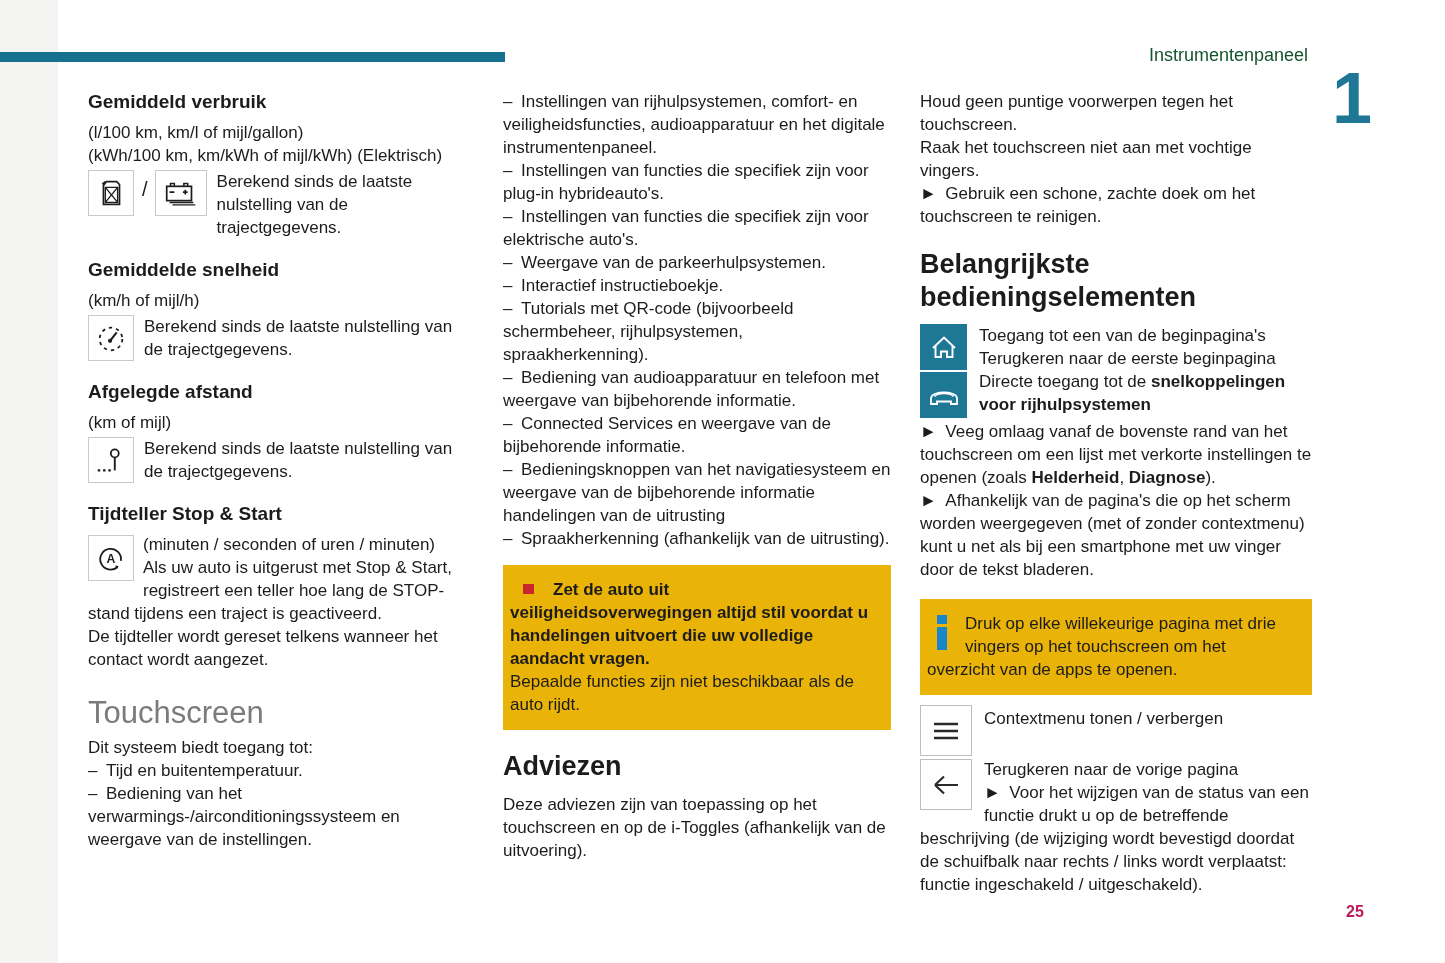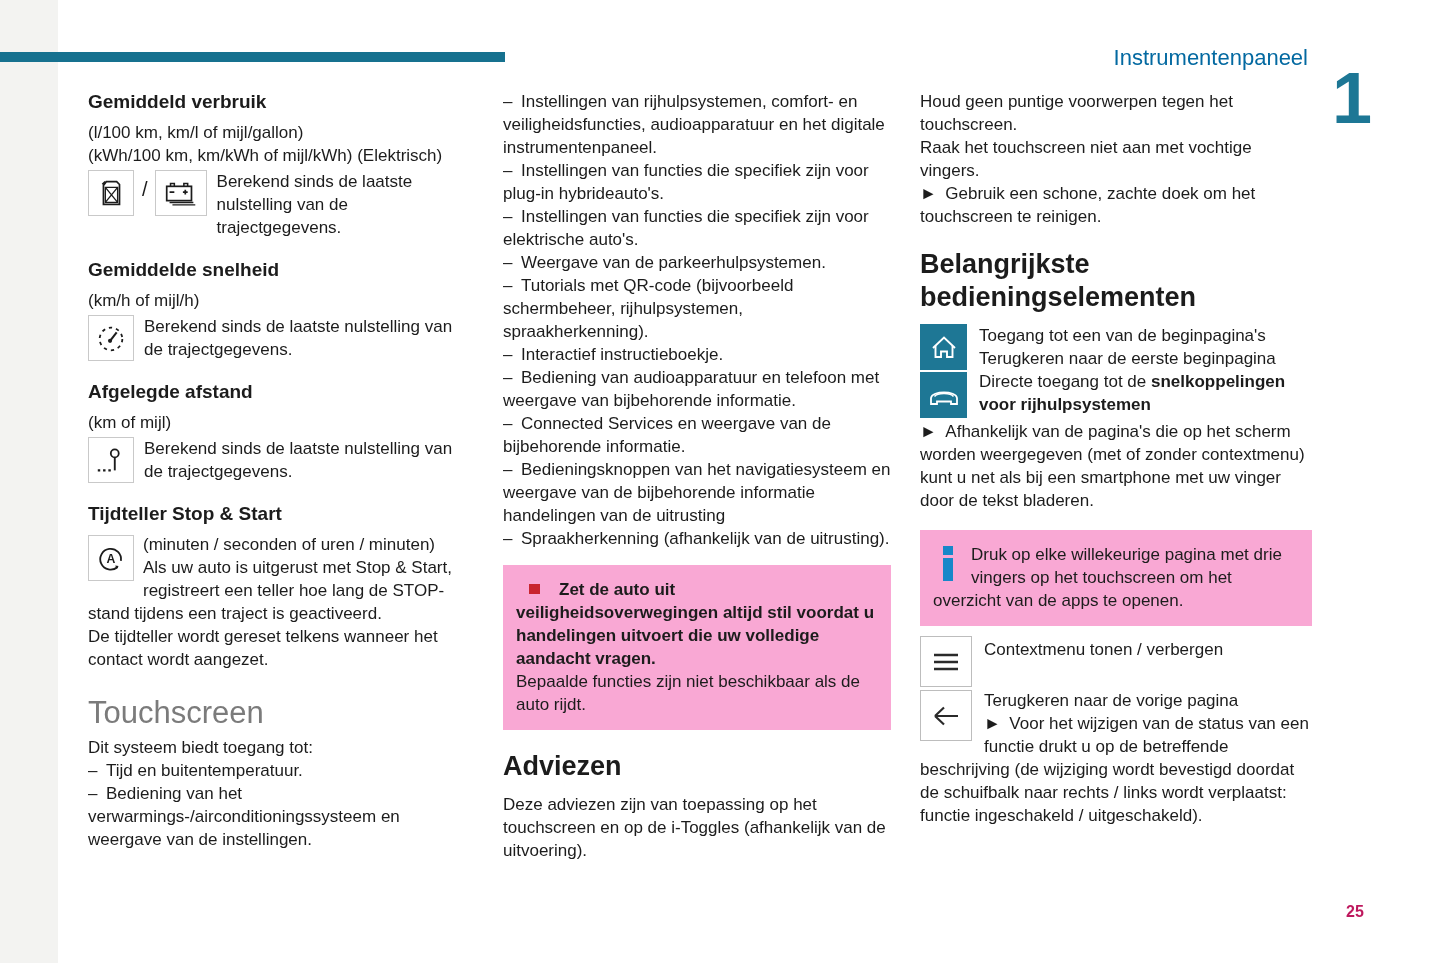--- a/index.html
+++ b/index.html
@@ -1,21 +1,21 @@
 <!DOCTYPE html>
 <html><head>
 <meta charset="utf-8">
 <style>
   html,body{margin:0;padding:0;background:#ffffff;}
   .page{position:relative;width:1445px;height:963px;background:#ffffff;overflow:hidden;
         font-family:"Liberation Sans",sans-serif;color:#1c1c1c;}
   .edge-band{position:absolute;left:0;top:0;width:58px;height:963px;background:#f3f3f1;}
   .header-bar{position:absolute;left:0;top:52px;width:505px;height:10px;background:#16718f;}
   .running-header{position:absolute;top:45px;left:1020px;width:288px;text-align:right;
-        font-size:22px;color:#0369a1;}
+        font-size:18px;color:#14532d;}
   .chapter-number{position:absolute;top:62px;left:1322px;width:60px;text-align:center;
         font-size:72px;font-weight:700;color:#1d7795;line-height:1;}
   .page-number{position:absolute;top:903px;left:1340px;width:30px;text-align:center;
         font-size:16px;font-weight:700;color:#be185d;}
 
   .col{position:absolute;top:90px;font-size:17px;line-height:23px;}
   .col-left{left:88px;width:382px;}
   .col-mid{left:503px;width:388px;}
   .col-right{left:920px;width:392px;}
 
@@ -33,21 +33,21 @@
   .slash{font-size:20px;margin:8px 7px 0 8px;}
   .float-icon{float:left;margin:2px 9px 0 0;}
   .clear{clear:both;}
 
   .teal-box{width:47px;height:46px;min-width:47px;background:#1e7795;display:flex;
         align-items:center;justify-content:center;box-sizing:border-box;}
   .teal-stack{display:flex;flex-direction:column;gap:2px;}
   .hc-row{display:flex;align-items:flex-start;margin:4px 0 2px;}
   .hc-row .txt{margin-left:12px;}
 
-  .graybox{background:#f9a8d4;padding:13px 15px 14px 13px;margin-top:15px;box-sizing:border-box;}
+  .graybox{background:#eab308;padding:13px 15px 14px 7px;margin-top:15px;box-sizing:border-box;}
   .warn-glyph{float:left;width:22px;margin:2px 14px 2px 7px;}
   .warn-glyph .bar{width:11px;height:27px;background:#c9252f;margin:0 auto;}
   .warn-glyph .dot{width:11px;height:10px;background:#c9252f;margin:4px auto 0;}
   .info-glyph{float:left;width:12px;margin:3px 16px 2px 10px;}
   .info-glyph .dot{width:10px;height:9px;background:#1787c9;}
   .info-glyph .bar{width:10px;height:23px;background:#1787c9;margin-top:3px;}
 
   .ctl-box{width:52px;height:51px;min-width:52px;border:1px solid #bdbdbd;background:#fff;
         display:flex;align-items:center;justify-content:center;box-sizing:border-box;}
   .ctl-row{display:flex;align-items:flex-start;margin-top:10px;}
@@ -135,22 +135,22 @@
     <p>Dit systeem biedt toegang tot:</p>
     <p>– Tijd en buitentemperatuur.</p>
     <p>– Bediening van het verwarmings-/airconditioningssysteem en weergave van de instellingen.</p>
   </div>
 
   <div class="col col-mid">
     <p>– Instellingen van rijhulpsystemen, comfort- en veiligheidsfuncties, audioapparatuur en het digitale instrumentenpaneel.</p>
     <p>– Instellingen van functies die specifiek zijn voor plug-in hybrideauto's.</p>
     <p>– Instellingen van functies die specifiek zijn voor elektrische auto's.</p>
     <p>– Weergave van de parkeerhulpsystemen.</p>
+    <p>– Interactief instructieboekje.</p>
     <p>– Tutorials met QR-code (bijvoorbeeld schermbeheer, rijhulpsystemen, spraakherkenning).</p>
-    <p>– Interactief instructieboekje.</p>
     <p>– Bediening van audioapparatuur en telefoon met weergave van bijbehorende informatie.</p>
     <p>– Connected Services en weergave van de bijbehorende informatie.</p>
     <p>– Bedieningsknoppen van het navigatiesysteem en weergave van de bijbehorende informatie handelingen van de uitrusting</p>
     <p>– Spraakherkenning (afhankelijk van de uitrusting).</p>
 
     <div class="graybox">
       <span class="warn-glyph">
         <span class="bar"></span><span class="dot" style="display:block;"></span>
       </span>
       <p><b>Zet de auto uit veiligheidsoverwegingen altijd stil voordat u handelingen uitvoert die uw volledige aandacht vragen.</b></p>
@@ -184,20 +184,21 @@
           </svg>
         </span>
       </div>
       <div class="txt">
         <p>Toegang tot een van de beginpagina's</p>
         <p>Terugkeren naar de eerste beginpagina</p>
         <p><span>Directe toegang tot de </span><b>snelkoppelingen voor rijhulpsystemen</b></p>
       </div>
     </div>
 
+    <p><span>► Veeg omlaag vanaf de bovenste rand van het touchscreen om een lijst met verkorte instellingen te openen (zoals </span><b>Helderheid</b><span>, </span><b>Diagnose</b><span>).</span></p>
     <p>► Afhankelijk van de pagina's die op het scherm worden weergegeven (met of zonder contextmenu) kunt u net als bij een smartphone met uw vinger door de tekst bladeren.</p>
 
     <div class="graybox" style="margin-top:18px;">
       <span class="info-glyph">
         <span class="dot" style="display:block;"></span>
           <span class="bar" style="display:block;"></span>
       </span>
       <p>Druk op elke willekeurige pagina met drie vingers op het touchscreen om het overzicht van de apps te openen.</p>
       <div class="clear"></div>
     </div>

